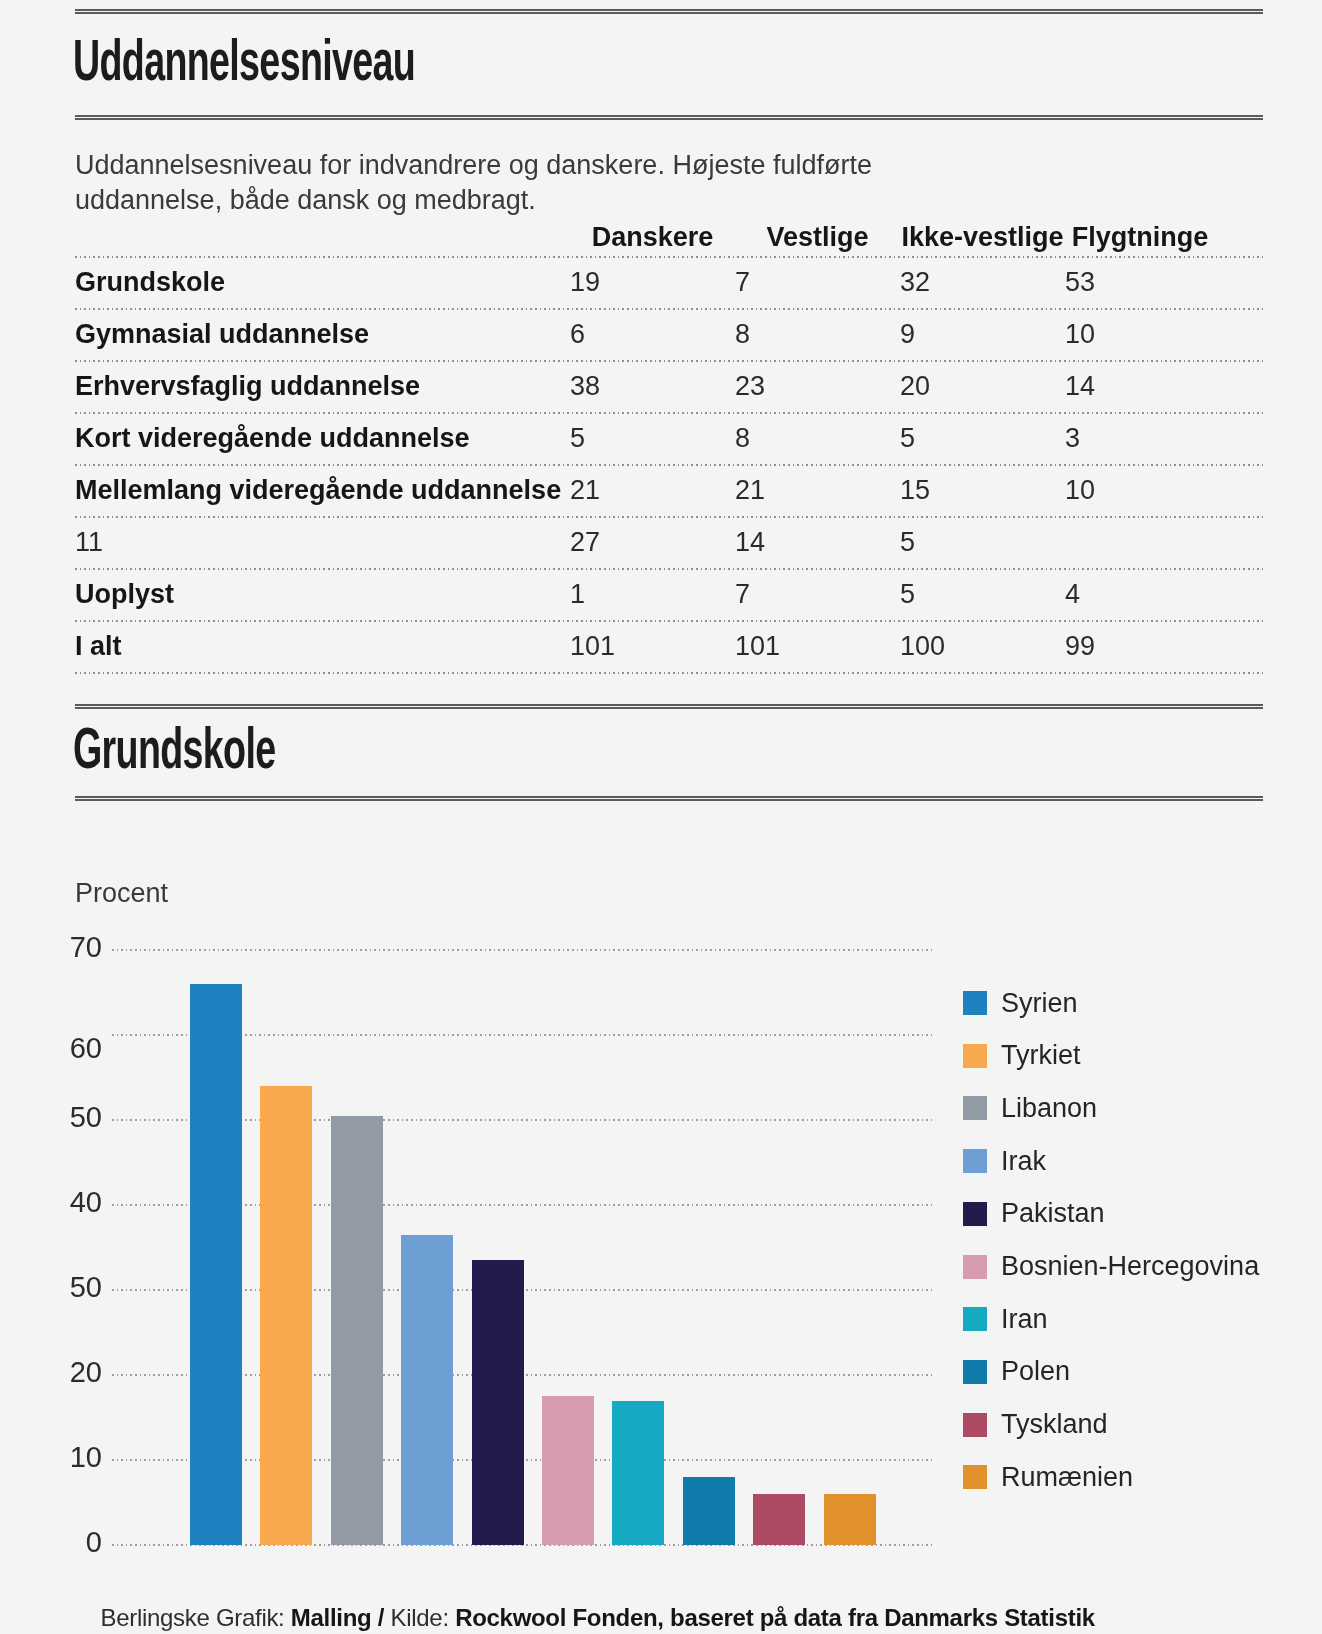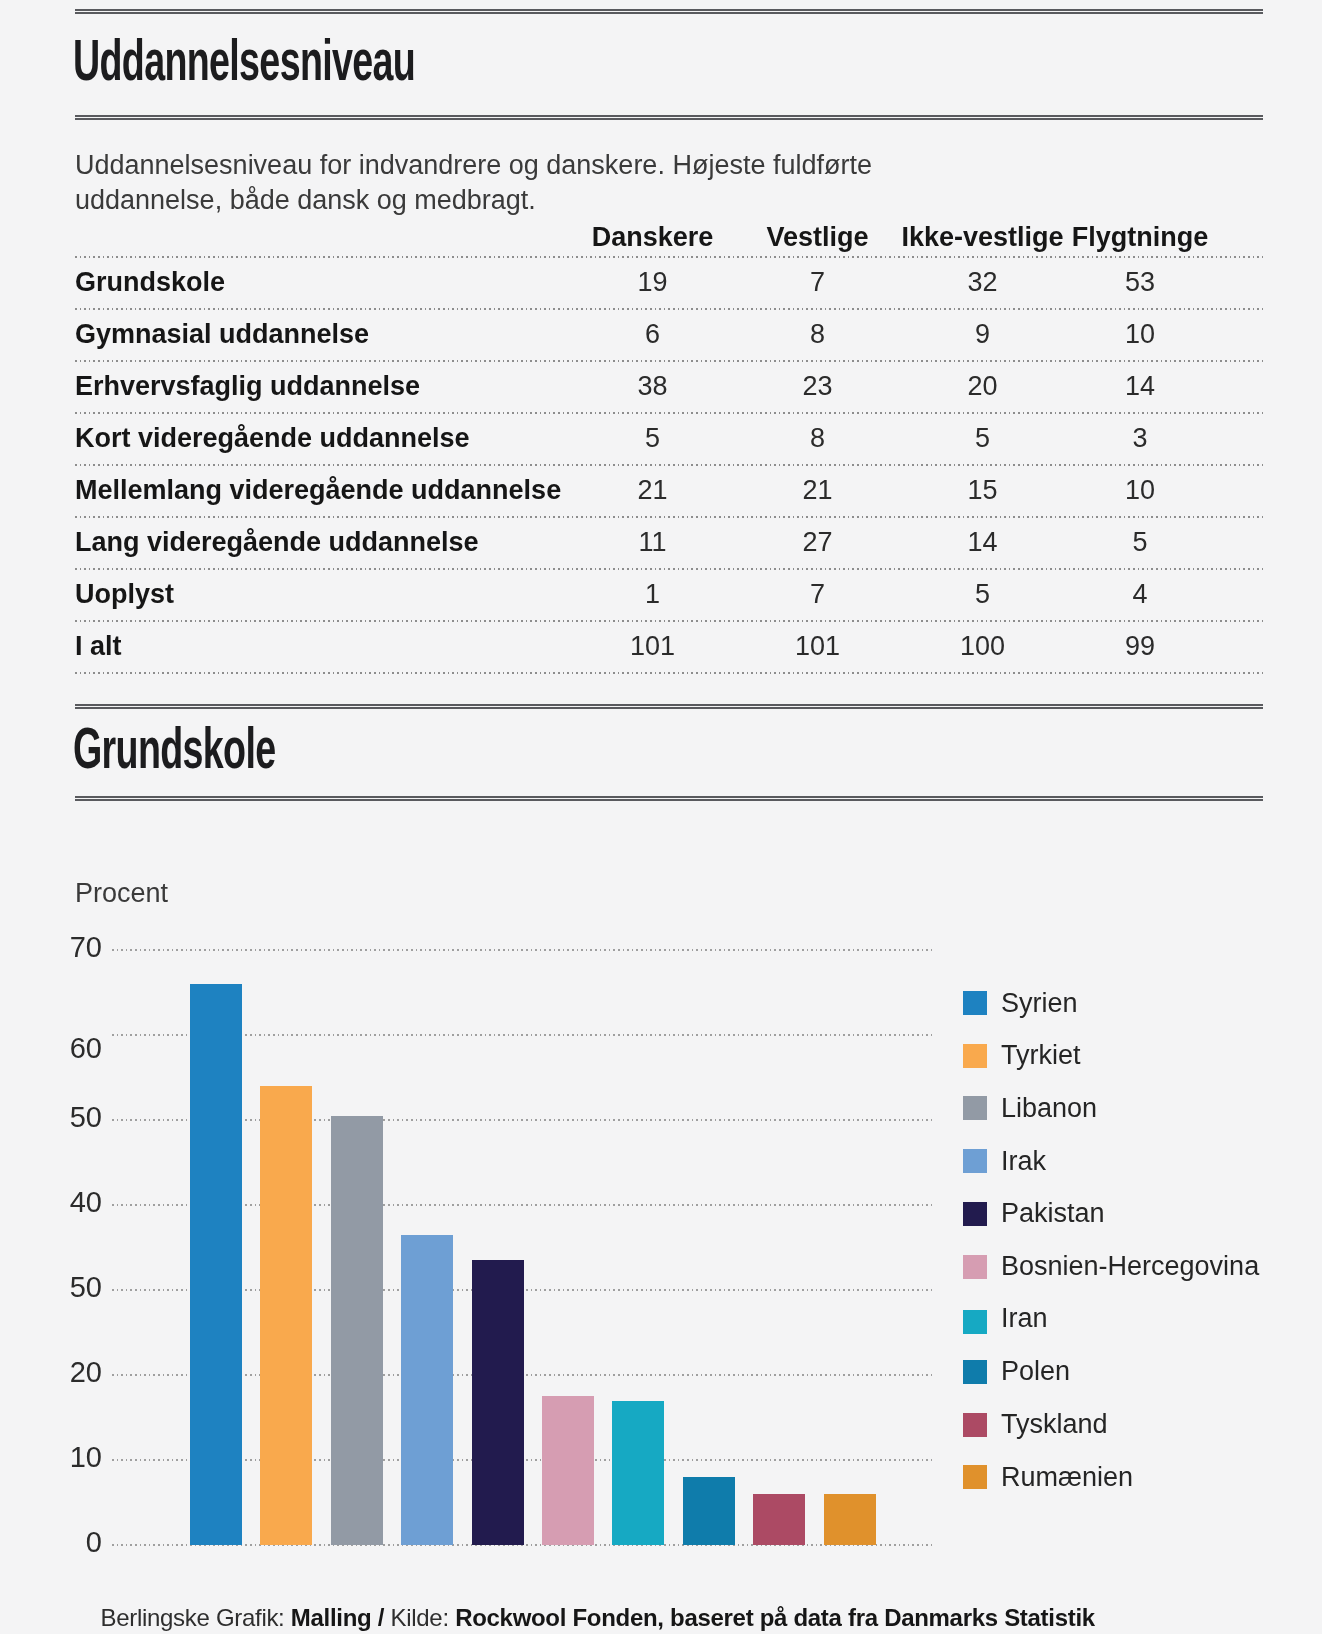--- a/index.html
+++ b/index.html
@@ -48,21 +48,21 @@
     position:relative;height:52px;
     display:grid;grid-template-columns:1fr 165px 165px 165px 150px 48px;
     align-items:center;
   }
   .trow::before, .ttable::after{
     content:"";position:absolute;left:0;right:0;top:0;height:2px;
     background:repeating-linear-gradient(90deg,#8d8d8d 0 1.6px,transparent 1.6px 4.6px);
   }
   .ttable::after{content:"";position:absolute;bottom:-2px;top:auto;}
   .trow .lbl{font-size:27px;font-weight:bold;color:#161616;}
-  .trow .val{font-size:27px;color:#2b2b2b;text-align:center;}
+  .trow .val{font-size:27px;color:#2b2b2b;}
 
   
   .subtitle{position:absolute;left:75px;top:826px;width:1200px;font-size:27px;color:#3a3a3a;}
   .unit-label{position:absolute;left:75px;top:878px;font-size:27px;color:#3a3a3a;}
   .gridline{position:absolute;height:2px;
     background:repeating-linear-gradient(90deg,#9f9f9f 0 1.6px,transparent 1.6px 4.6px);}
   .ytick{position:absolute;width:64px;text-align:right;font-size:29px;color:#2b2b2b;}
   .bar{position:absolute;width:52px;}
   .legend-item{position:absolute;height:30px;display:flex;align-items:center;}
   .legend-swatch{width:24px;height:24px;margin-right:14px;flex:0 0 auto;}
@@ -135,21 +135,20 @@
     <div class="trow">
       <div class="lbl">Mellemlang videregående uddannelse</div>
       <div class="val">21</div>
       <div class="val">21</div>
       <div class="val">15</div>
       <div class="val">10</div>
       <div></div>
     </div>
 
     <div class="trow">
-      <div class="lbl">Lang videregående uddannelse</div>
       <div class="val">11</div>
       <div class="val">27</div>
       <div class="val">14</div>
       <div class="val">5</div>
       <div></div>
     </div>
 
     <div class="trow">
       <div class="lbl">Uoplyst</div>
       <div class="val">1</div>
@@ -221,21 +220,21 @@
         <span class="legend-label">Irak</span>
       </div>
       <div class="legend-item" style="left: 963px; top: 1198.8px;">
         <span class="legend-swatch" style="background: rgb(34, 27, 78);"></span>
         <span class="legend-label">Pakistan</span>
       </div>
       <div class="legend-item" style="left: 963px; top: 1251.5px;">
         <span class="legend-swatch" style="background: rgb(214, 157, 178);"></span>
         <span class="legend-label">Bosnien-Hercegovina</span>
       </div>
-      <div class="legend-item" style="left: 963px; top: 1304.2px; align-items: flex-end;">
+      <div class="legend-item" style="left: 963px; top: 1304.2px;">
         <span class="legend-swatch" style="background: rgb(22, 169, 195);"></span>
         <span class="legend-label">Iran</span>
       </div>
       <div class="legend-item" style="left: 963px; top: 1356.9px;">
         <span class="legend-swatch" style="background: rgb(15, 124, 171);"></span>
         <span class="legend-label">Polen</span>
       </div>
       <div class="legend-item" style="left: 963px; top: 1409.6px;">
         <span class="legend-swatch" style="background: rgb(172, 74, 100);"></span>
         <span class="legend-label">Tyskland</span>

